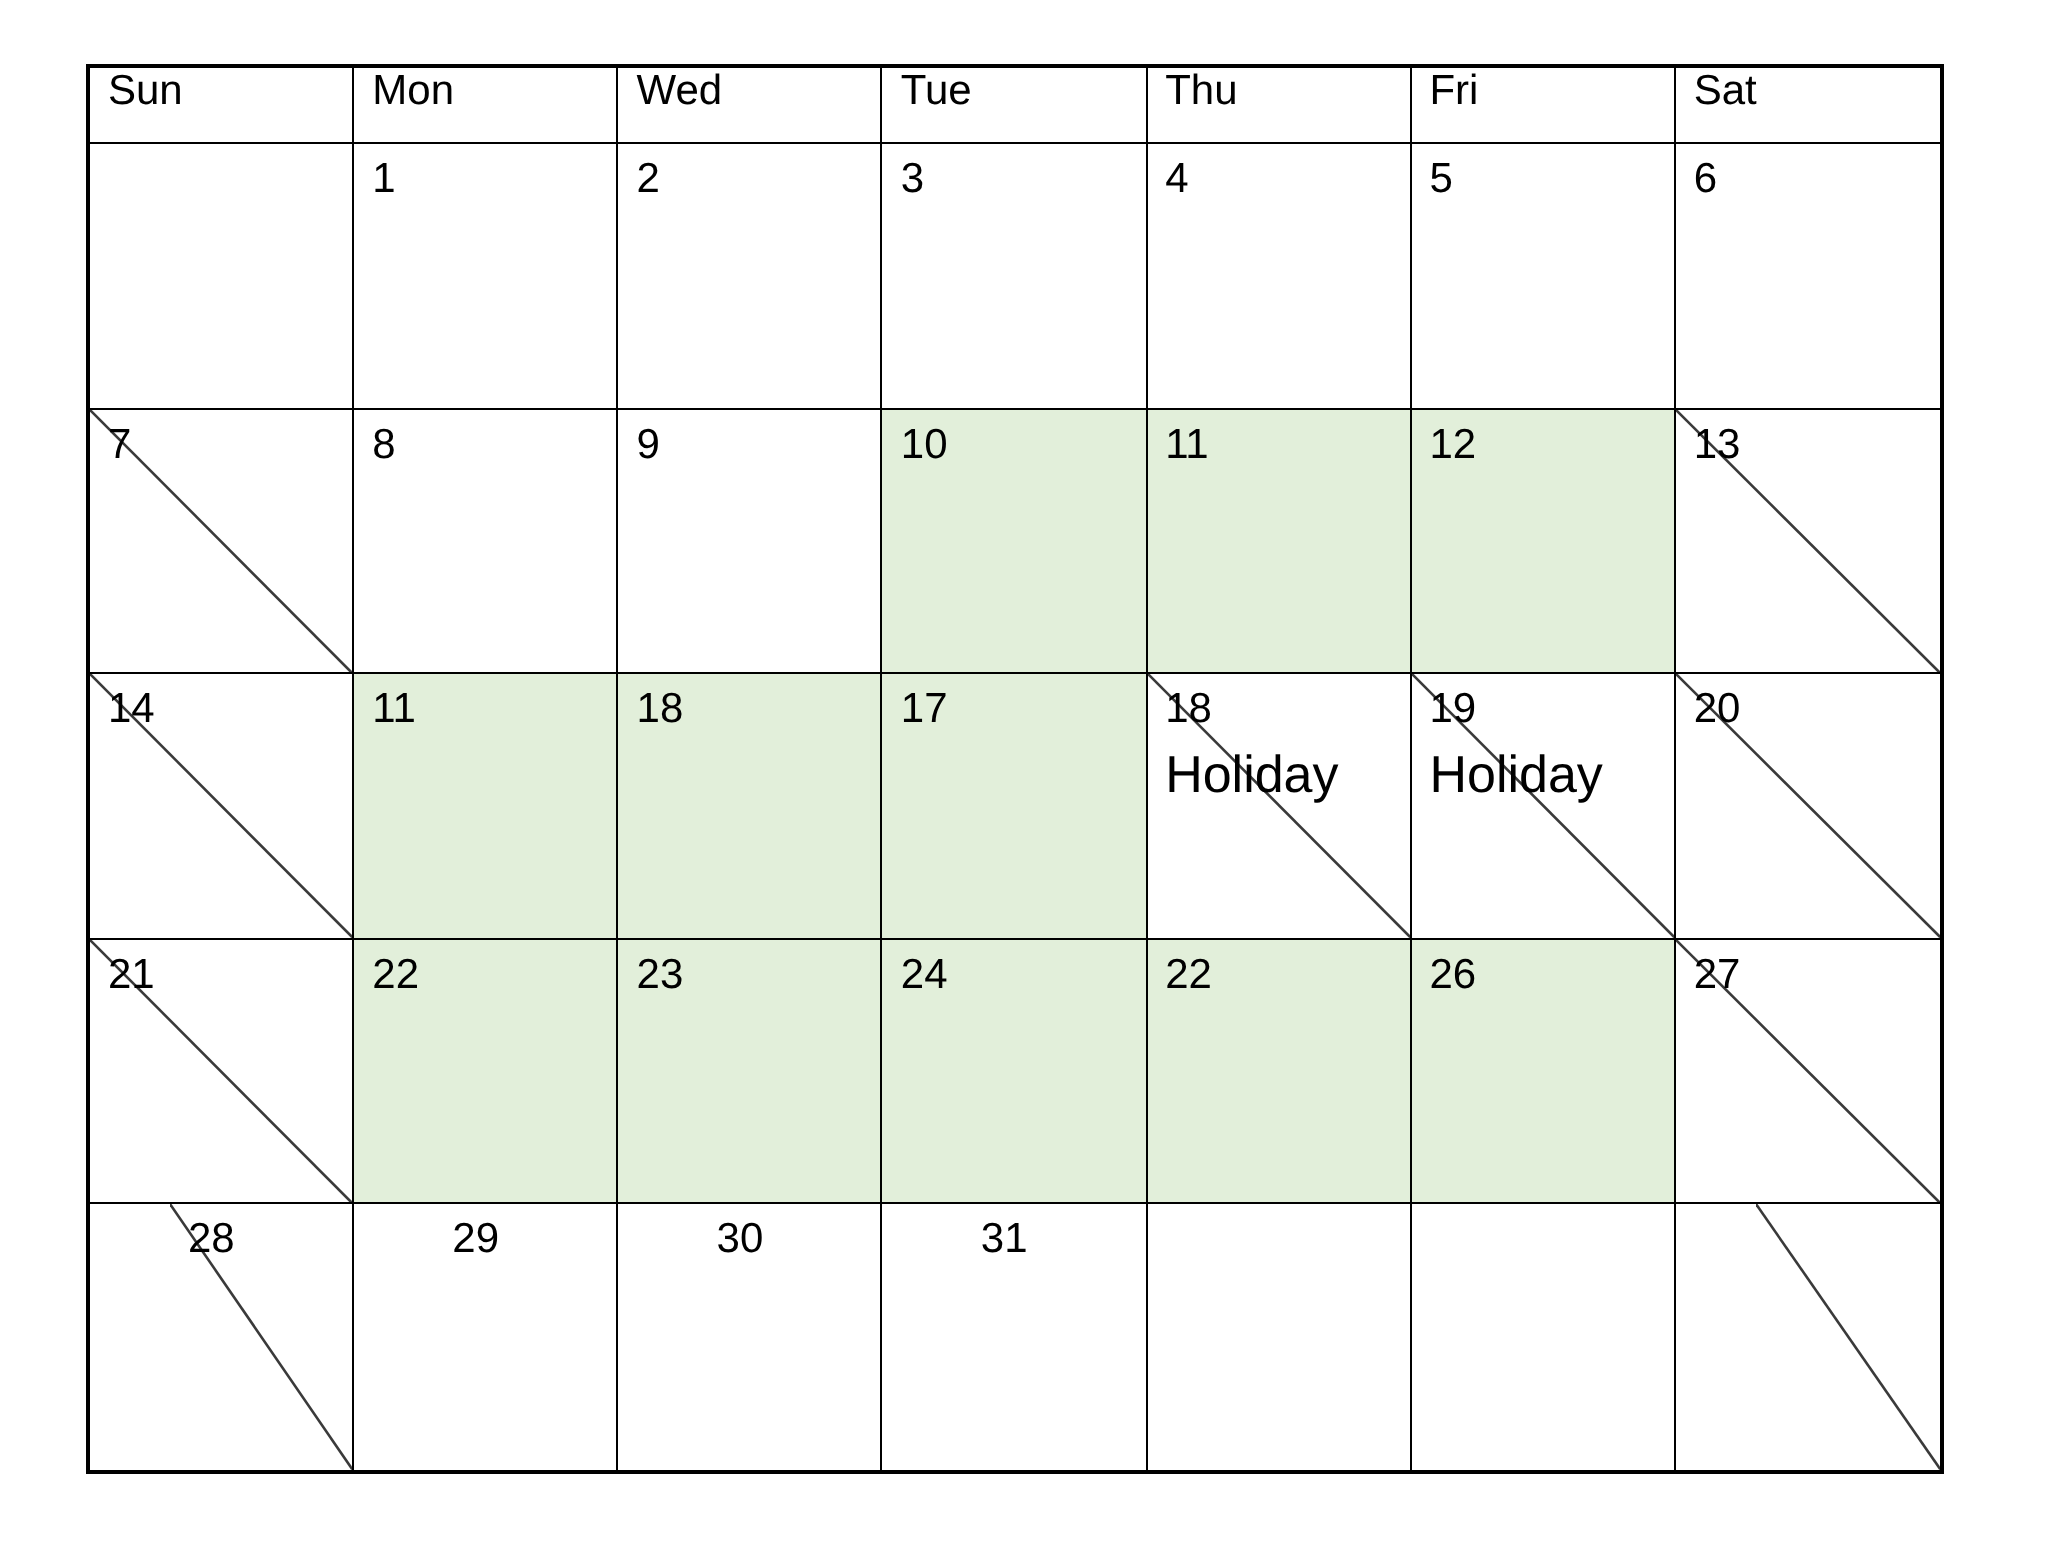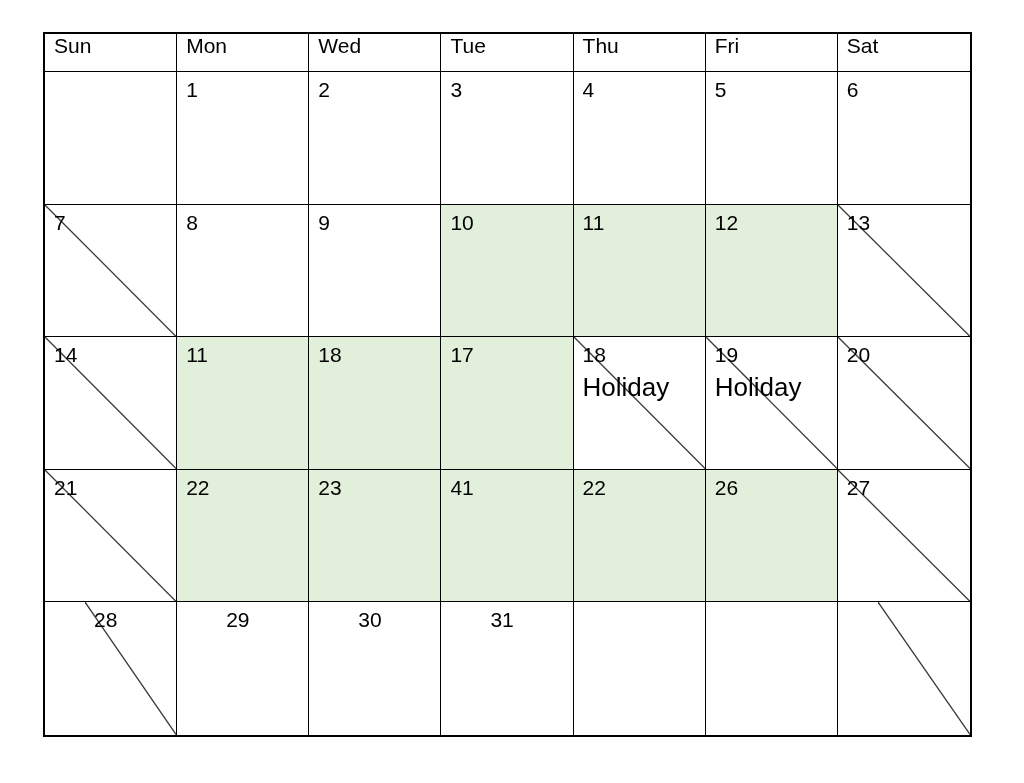--- a/index.html
+++ b/index.html
@@ -198,21 +198,21 @@
           </svg>
           <div class="date">21</div>
         </div>
         <div class="cell hl">
           <div class="date">22</div>
         </div>
         <div class="cell hl">
           <div class="date">23</div>
         </div>
         <div class="cell hl">
-          <div class="date">41</div>
+          <div class="date">24</div>
         </div>
         <div class="cell hl">
           <div class="date">22</div>
         </div>
         <div class="cell hl">
           <div class="date">26</div>
         </div>
         <div class="cell">
           <svg class="diag" viewBox="0 0 100 100" preserveAspectRatio="none">
             <line x1="0" y1="0" x2="100" y2="100" stroke="#3a3a3a" stroke-width="1.3" vector-effect="non-scaling-stroke"></line>

